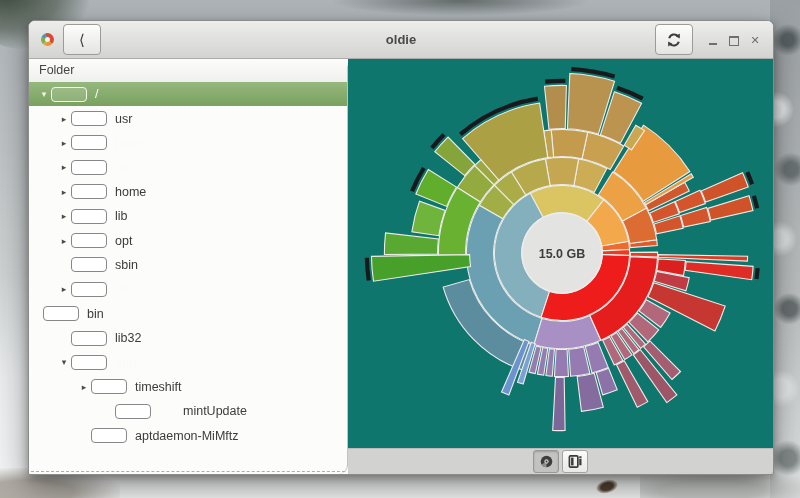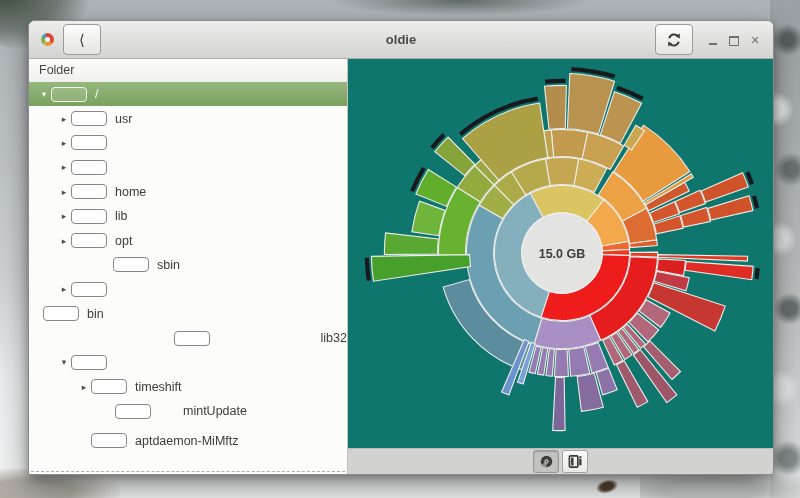--- a/index.html
+++ b/index.html
@@ -44,21 +44,21 @@
     color:#3c3c3b;font-size:15px;line-height:1;}
   .tb-title{position:absolute;left:0;right:0;text-align:center;
     font-size:13px;font-weight:bold;color:#4a4a48;pointer-events:none;}
   .tb-right{margin-left:auto;display:flex;align-items:center;padding-right:12px;}
   .winctl{display:flex;align-items:center;gap:9px;margin-left:14px;}
   .ctl{width:12px;height:12px;display:flex;align-items:flex-end;justify-content:center;color:#6f6f6d;font-size:11px;line-height:1;}
   .ctl-min .bar{width:8px;height:2px;background:#6f6f6d;margin-bottom:1px;}
   .ctl-max .box{width:8px;height:7px;border:1px solid #6f6f6d;border-top-width:2px;}
 
   .content{position:absolute;top:38px;left:0;right:0;bottom:0;display:flex;border-radius:0 0 2px 2px;overflow:hidden;}
-  .sidebar{width:318px;background:#fcfcfb;border-right:1px solid #c2c2c0;position:relative;}
+  .sidebar{width:318px;background:#fcfcfb;border-right:1px solid #c2c2c0;position:relative;border-radius:9px;}
   .tree-header{height:23px;line-height:23px;padding-left:10px;font-size:12.5px;color:#454545;
     background:linear-gradient(#fcfcfb,#f0f0ef);border-bottom:1px solid #dadad8;}
   .tree-rows{position:absolute;top:23px;left:0;right:0;bottom:0;overflow:hidden;}
   .trow{height:24.4px;display:flex;align-items:center;font-size:12.5px;color:#3c3c3c;}
   .trow.light{color:#fafaf8;}
   .trow.sel{background:linear-gradient(#95b87e,#7aa15f);color:#fcfcfa;}
   .exp{width:14px;text-align:center;font-size:9px;color:#4c4c4a;flex:0 0 14px;}
   .trow.sel .exp{color:#eef3e8;}
   .ubar{width:36px;height:15px;border:1.5px solid #87878a;border-radius:4px;background:#fff;
     margin-right:8px;flex:0 0 36px;box-sizing:border-box;}
@@ -141,56 +141,56 @@
           <div class="trow" style="padding-left: 28px;">
             <span class="exp">▸</span>
             <span class="ubar"></span>
             <span>lib</span>
           </div>
           <div class="trow" style="padding-left: 28px;">
             <span class="exp">▸</span>
             <span class="ubar"></span>
             <span>opt</span>
           </div>
-          <div class="trow" style="padding-left: 28px; margin-left: 42px;">
+          <div class="trow" style="padding-left: 28px;">
             <span class="exp"></span>
             <span class="ubar"></span>
             <span>sbin</span>
           </div>
           <div class="trow light" style="padding-left: 28px;">
             <span class="exp">▸</span>
             <span class="ubar"></span>
             <span>etc</span>
           </div>
           <div class="trow" style="">
             <span class="exp"></span>
             <span class="ubar"></span>
             <span>bin</span>
           </div>
-          <div class="trow" style="padding-left: 28px; justify-content: space-between;">
+          <div class="trow" style="padding-left: 28px;">
             <span class="exp"></span>
             <span class="ubar"></span>
             <span>lib32</span>
           </div>
           <div class="trow light" style="padding-left: 28px;">
             <span class="exp">▾</span>
             <span class="ubar"></span>
             <span>tmp</span>
           </div>
           <div class="trow" style="padding-left: 48px;">
             <span class="exp">▸</span>
             <span class="ubar"></span>
             <span>timeshift</span>
           </div>
           <div class="trow" style="padding-left: 48px; gap: 24px;">
             <span class="exp"></span>
             <span class="ubar"></span>
             <span>mintUpdate</span>
           </div>
-          <div class="trow" style="padding-left: 48px; align-items: flex-end;">
+          <div class="trow" style="padding-left: 48px;">
             <span class="exp"></span>
             <span class="ubar"></span>
             <span>aptdaemon-MiMftz</span>
           </div>
         </div>
       <div class="tree-dash"></div>
     </div>
 
     <div class="chartpane">
       <svg class="chartsvg" id="rings" width="425" height="390" viewBox="0 0 425 390">

